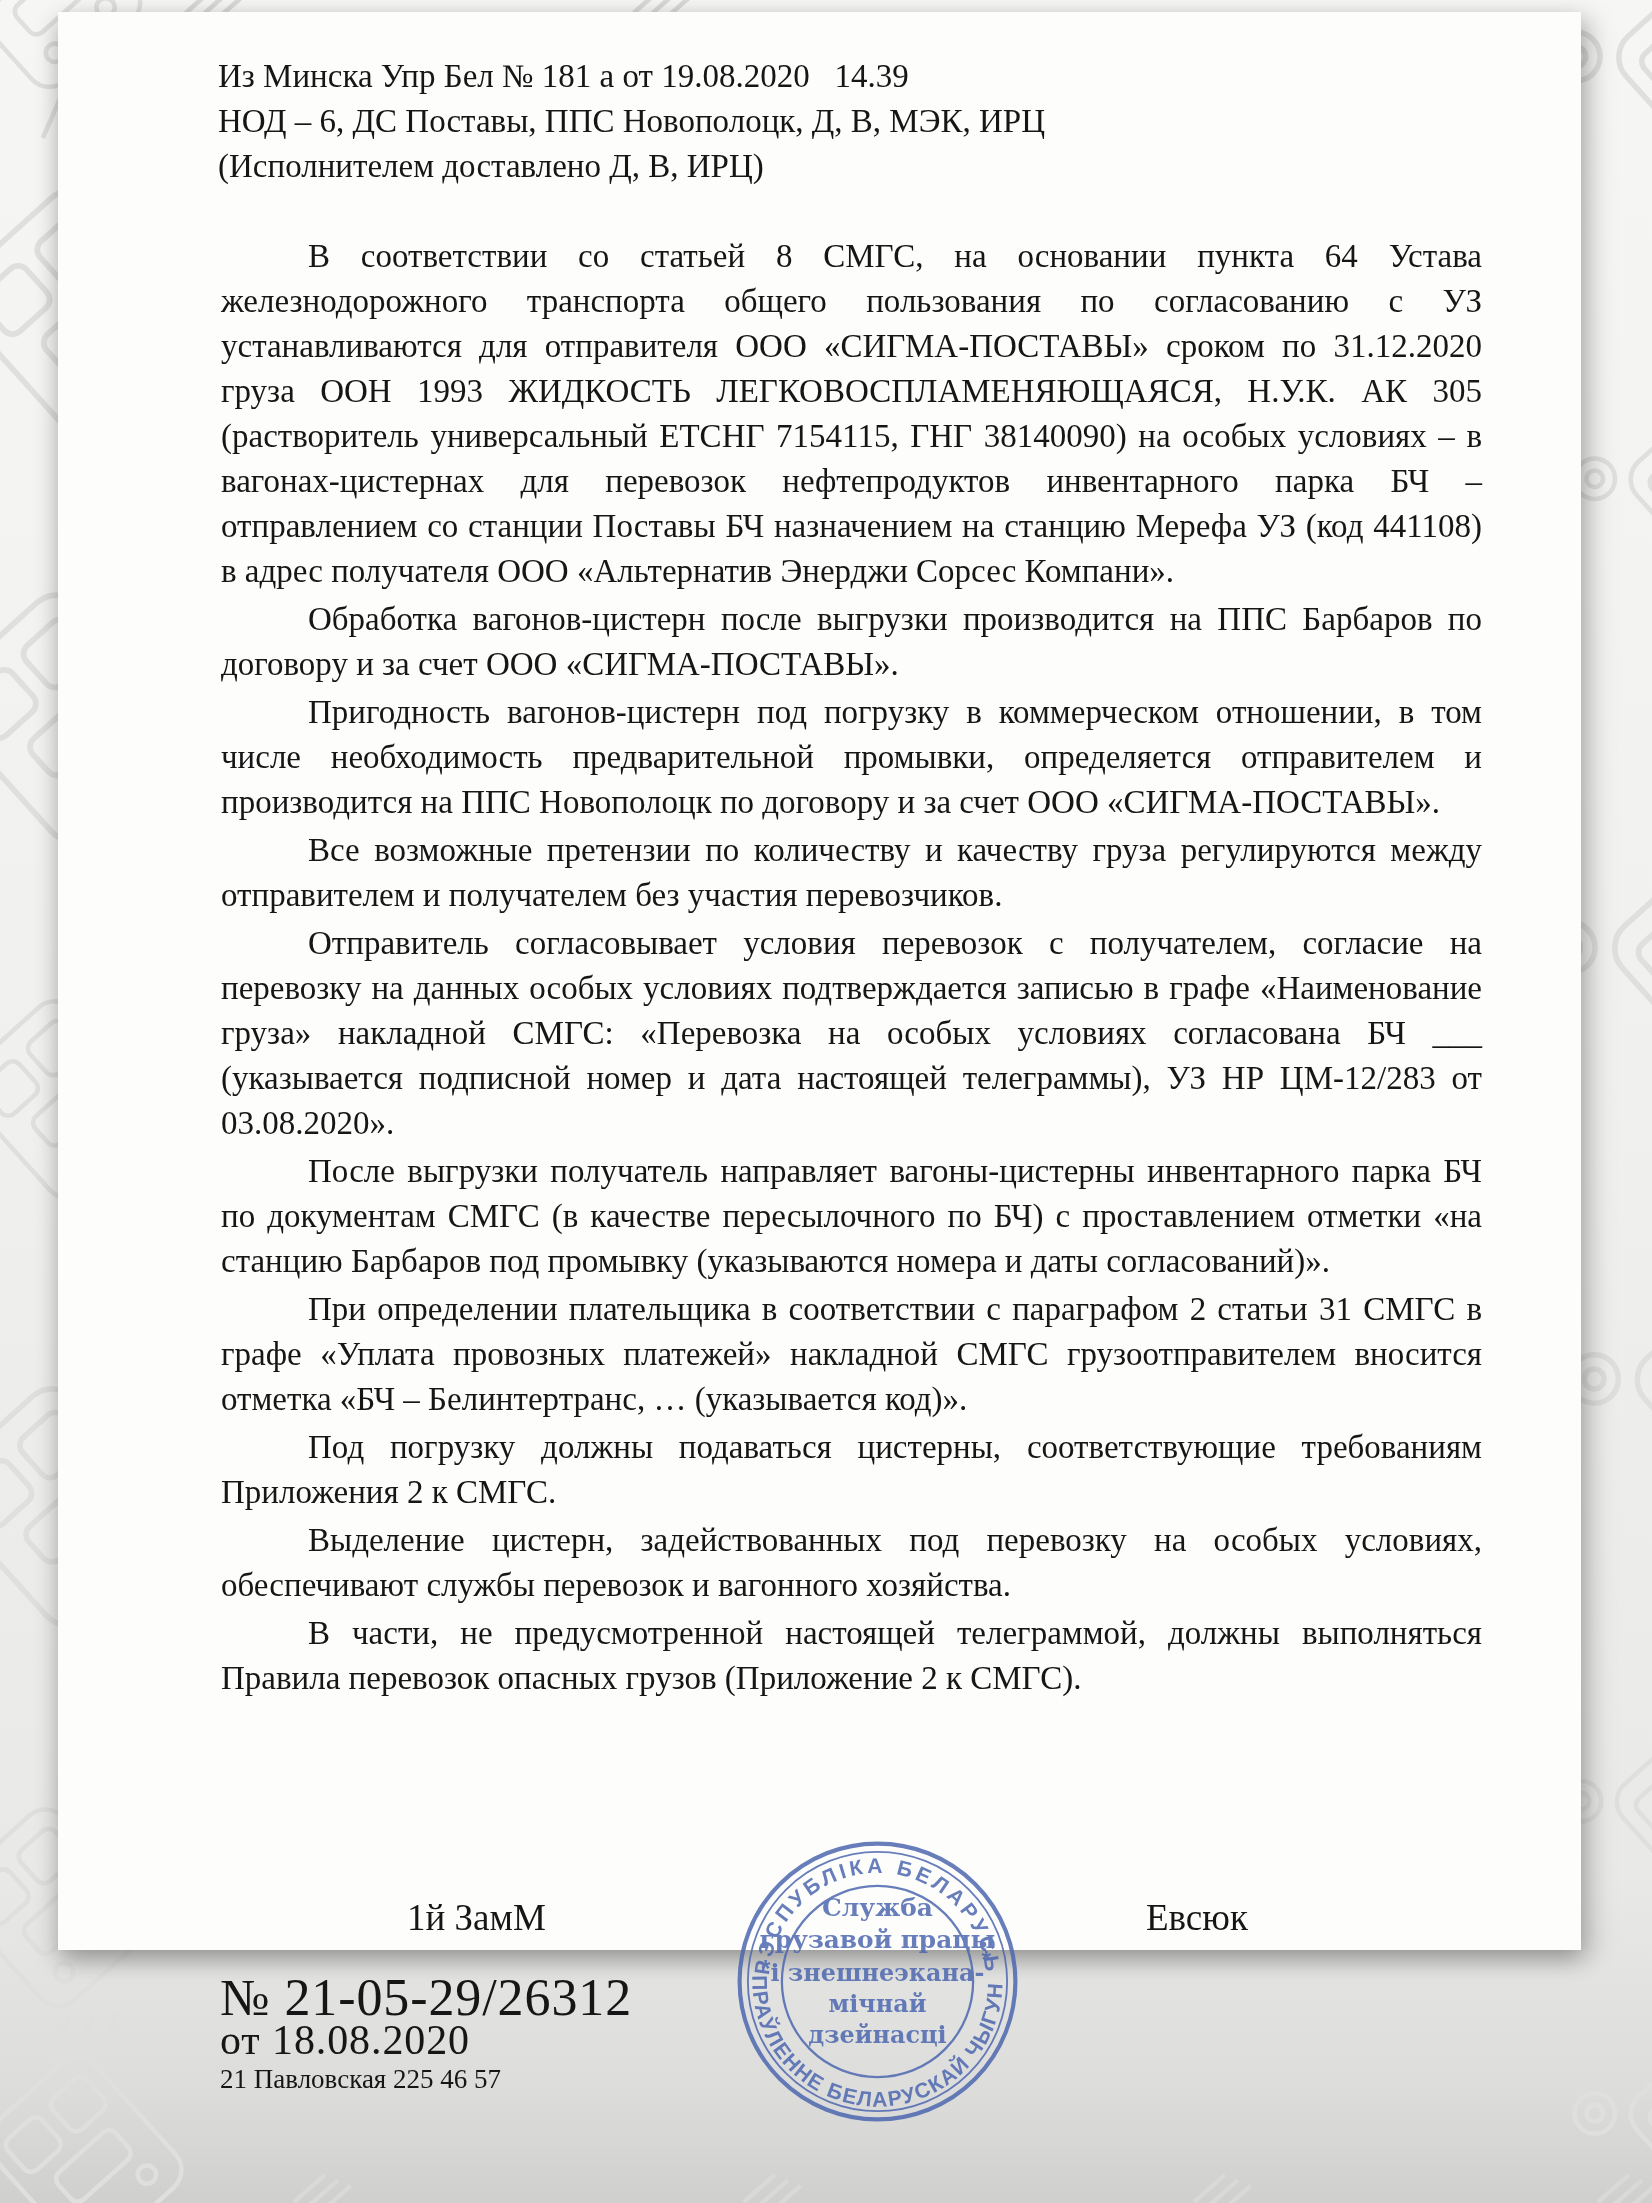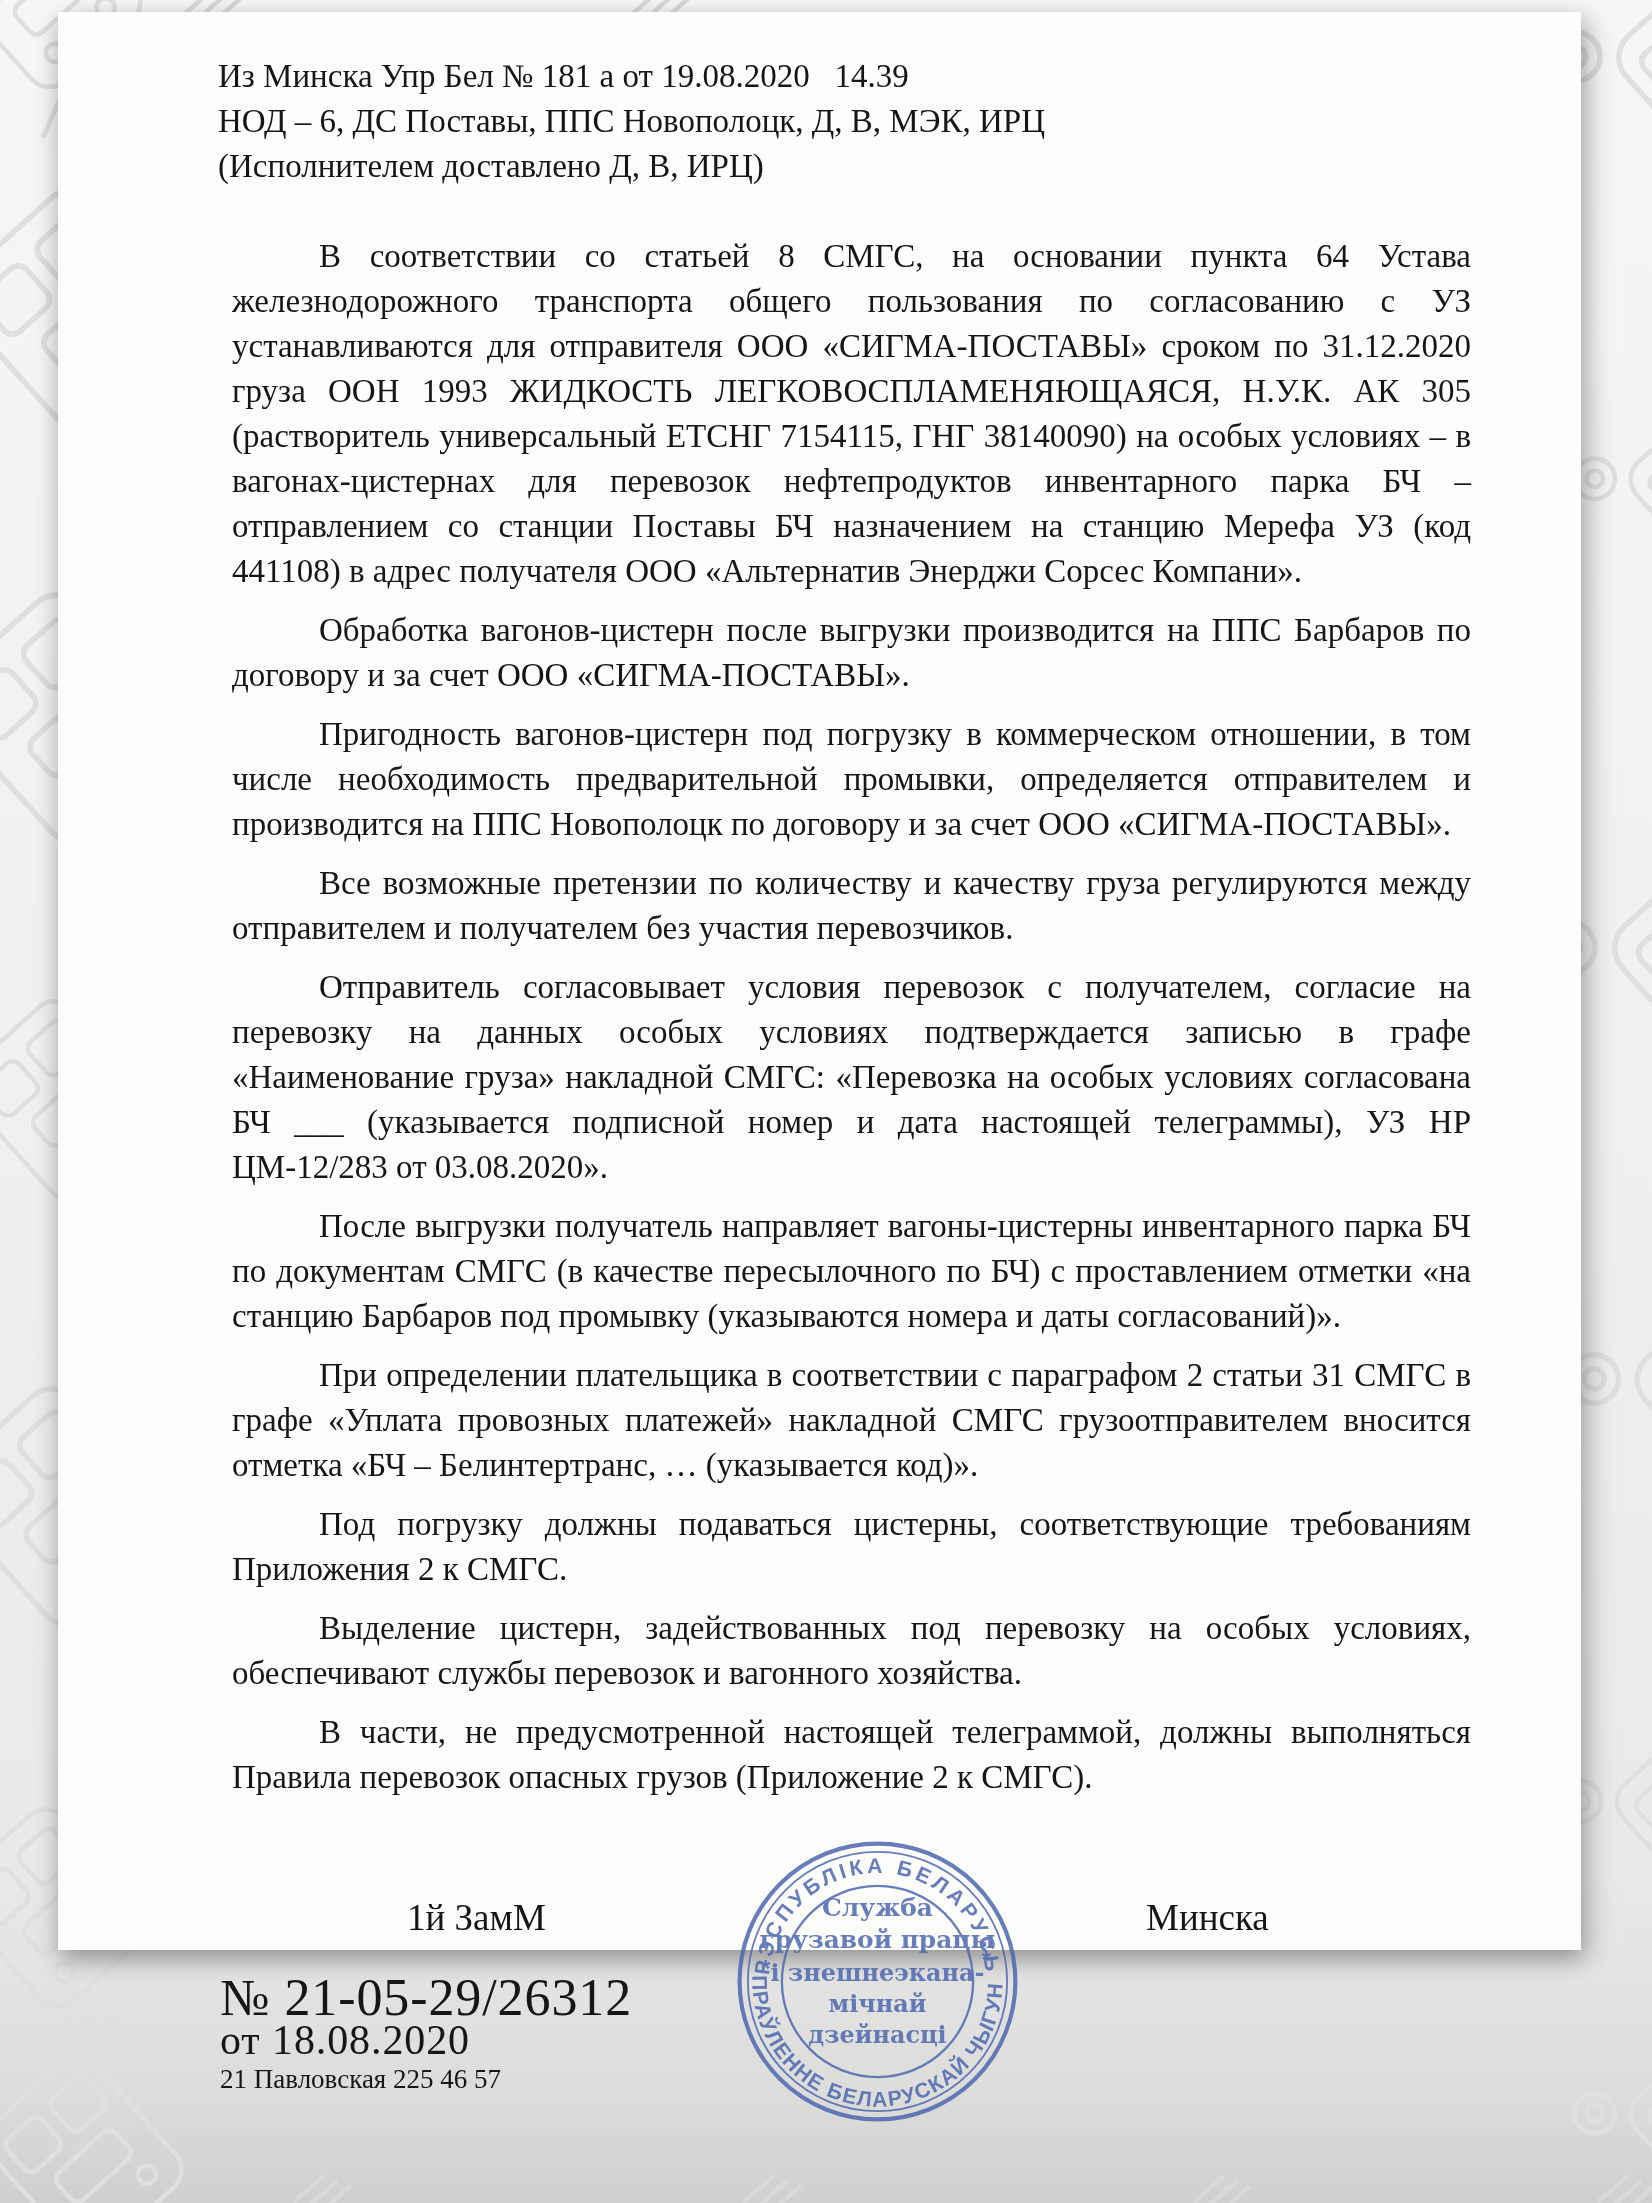--- a/index.html
+++ b/index.html
@@ -12,21 +12,21 @@
   .page{
     position:absolute;left:58px;top:12px;width:1523px;height:1938px;z-index:1;
     background:#fdfdfc;
     box-shadow:0 9.2px 22px rgba(0,0,0,.30), 14.7px 7.3px 24px rgba(0,0,0,.10);
   }
   .content{
     position:absolute;left:160px;top:42px;width:1267px;
     color:#161616;font-size:33px;line-height:45px;
   }
   .hdr{white-space:pre-wrap;}
-  .para{margin:14px;text-align:justify;text-indent:87px;}
+  .para{margin:3px;text-align:justify;text-indent:87px;}
   .para.lead{margin-top:45px;}
   .sig{position:absolute;color:#161616;}
   .sig-pos{left:349px;top:1884px;font-size:37px;}
   .sig-name{left:1088px;top:1884px;font-size:37px;}
   .ref-num{left:162px;top:1956px;font-size:52px;letter-spacing:0.9px;}
   .ref-date{left:162px;top:2004px;font-size:42px;letter-spacing:0.9px;}
   .ref-contact{left:162px;top:2052px;font-size:27px;}
   .stamp{position:absolute;left:677px;top:1827px;opacity:.85;}
   .stamp text{font-family:"Liberation Sans", sans-serif;font-weight:bold;}
   .stamp .inner-line{font-family:"DejaVu Serif", serif;}
@@ -85,21 +85,21 @@
     <p class="para">Все возможные претензии по количеству и качеству груза регулируются между отправителем и получателем без участия перевозчиков.</p>
     <p class="para">Отправитель согласовывает условия перевозок с получателем, согласие на перевозку на данных особых условиях подтверждается записью в графе «Наименование груза» накладной СМГС: «Перевозка на особых условиях согласована БЧ ___ (указывается подписной номер и дата настоящей телеграммы), УЗ НР ЦМ-12/283 от 03.08.2020».</p>
     <p class="para">После выгрузки получатель направляет вагоны-цистерны инвентарного парка БЧ по документам СМГС (в качестве пересылочного по БЧ) с проставлением отметки «на станцию Барбаров под промывку (указываются номера и даты согласований)».</p>
     <p class="para">При определении плательщика в соответствии с параграфом 2 статьи 31 СМГС в графе «Уплата провозных платежей» накладной СМГС грузоотправителем вносится отметка «БЧ – Белинтертранс, … (указывается код)».</p>
     <p class="para">Под погрузку должны подаваться цистерны, соответствующие требованиям Приложения 2 к СМГС.</p>
     <p class="para">Выделение цистерн, задействованных под перевозку на особых условиях, обеспечивают службы перевозок и вагонного хозяйства.</p>
     <p class="para">В части, не предусмотренной настоящей телеграммой, должны выполняться Правила перевозок опасных грузов (Приложение 2 к СМГС).</p>
   </div>
 
   <div class="sig sig-pos">1й ЗамМ</div>
-  <div class="sig sig-name">Минска</div>
+  <div class="sig sig-name">Евсюк</div>
   <div class="sig ref-num">№ 21-05-29/26312</div>
   <div class="sig ref-date">от 18.08.2020</div>
   <div class="sig ref-contact">21 Павловская 225 46 57</div>
 
   <svg class="stamp" width="285" height="285" viewBox="0 0 310 310">
     <defs>
       <path id="arcTop" d="M 37 155 A 118 118 0 1 1 273 155"></path>
       <path id="arcBot" d="M 19 155 A 136 136 0 1 0 291 155"></path>
     </defs>
     <g fill="none" stroke="#4d68b0">

